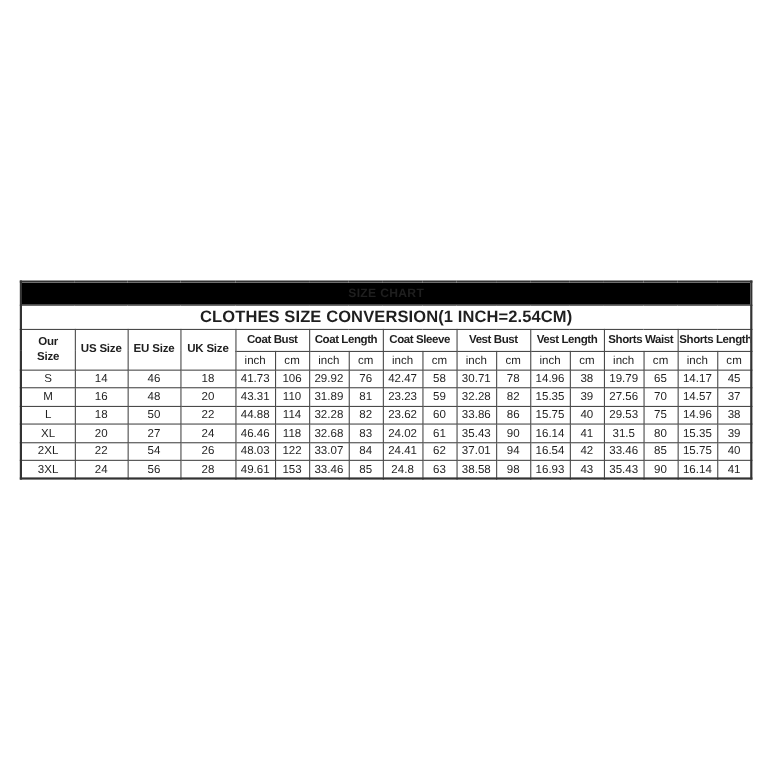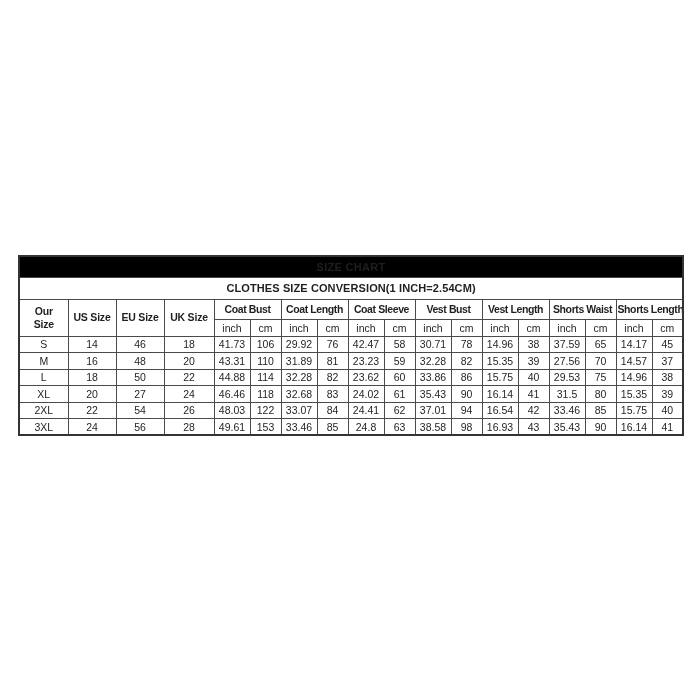--- a/index.html
+++ b/index.html
@@ -43,21 +43,21 @@
   th.title-bar {
     background: var(--title-bg);
     color: var(--title-text);
     font-size: 11px;
     font-weight: bold;
     letter-spacing: 0.3px;
     border-color: var(--title-bg);
   }
   tr.subtitle-row { height: 22px; }
   th.subtitle {
-    font-size: 11px;
+    font-size: 15px;
     font-weight: bold;
     letter-spacing: 0.1px;
     white-space: nowrap;
   }
   tr.group-row { height: 20px; }
   th.size-col-header {
     font-size: 10.5px;
     font-weight: bold;
     line-height: 1.2;
     letter-spacing: -0.2px;
@@ -151,21 +151,21 @@
           <td>41.73</td>
           <td>106</td>
           <td>29.92</td>
           <td>76</td>
           <td>42.47</td>
           <td>58</td>
           <td>30.71</td>
           <td>78</td>
           <td>14.96</td>
           <td>38</td>
-          <td>37.59</td>
+          <td>19.79</td>
           <td>65</td>
           <td>14.17</td>
           <td>45</td>
         </tr>
         <tr>
           <td>M</td>
           <td>16</td>
           <td>48</td>
           <td>20</td>
           <td>43.31</td>

